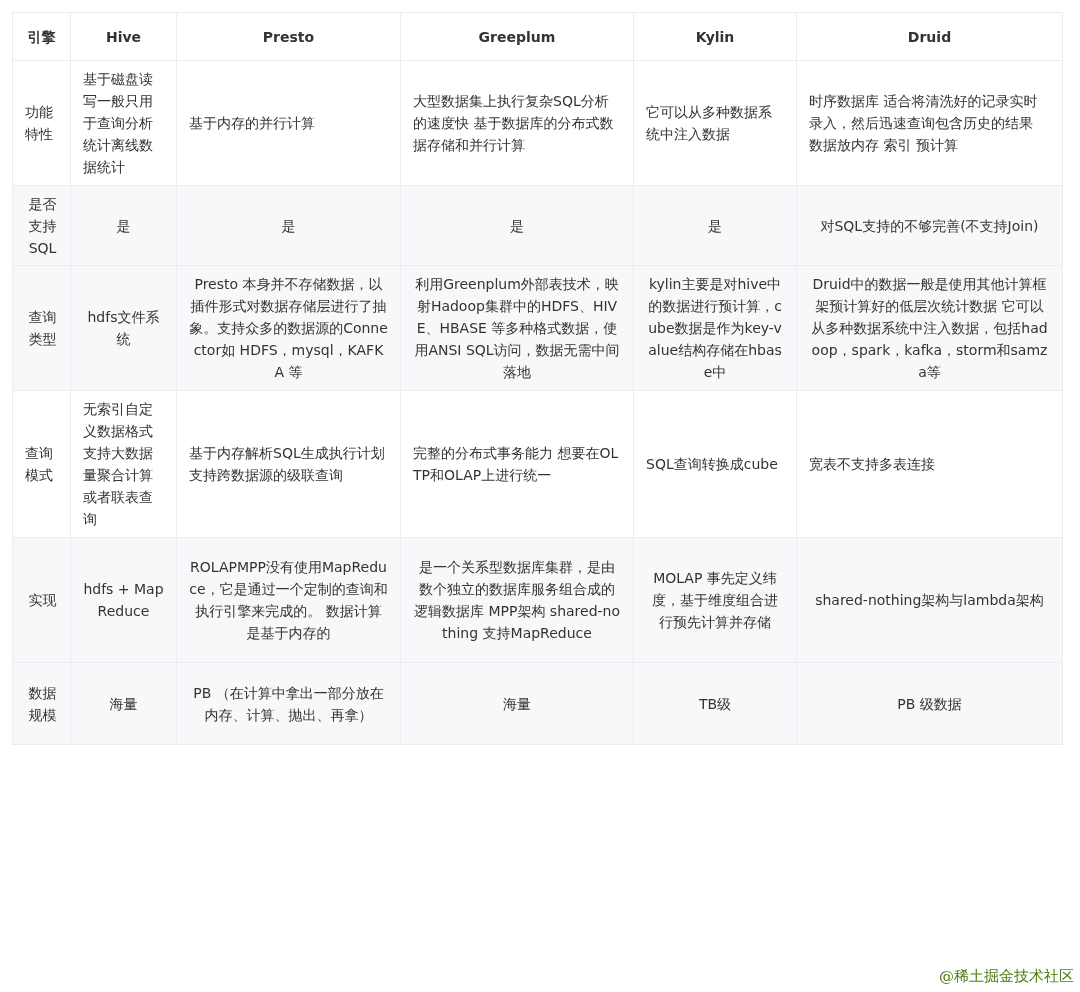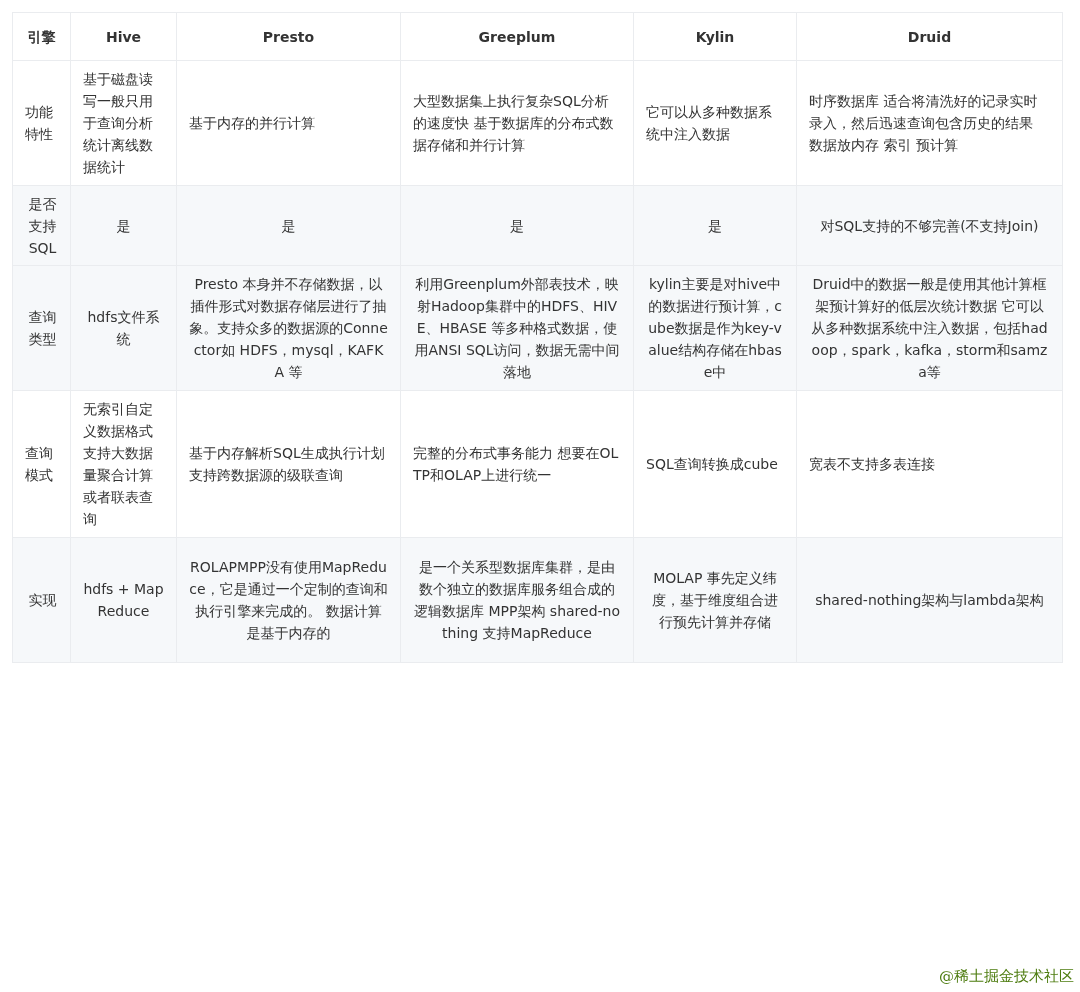--- a/index.html
+++ b/index.html
@@ -70,16 +70,24 @@
       <td>宽表不支持多表连接</td>
     </tr>
     <tr class="alt" style="height:125px">
       <td class="rowhead">实现</td>
       <td>hdfs + Map Reduce</td>
       <td>ROLAPMPP没有使用MapReduce，它是通过一个定制的查询和执行引擎来完成的。 数据计算是基于内存的</td>
       <td>是一个关系型数据库集群，是由数个独立的数据库服务组合成的逻辑数据库 MPP架构 shared-nothing 支持MapReduce</td>
       <td>MOLAP 事先定义纬度，基于维度组合进行预先计算并存储</td>
       <td>shared-nothing架构与lambda架构</td>
     </tr>
+    <tr class="alt" style="height:82px">
+      <td class="rowhead">数据规模</td>
+      <td>海量</td>
+      <td>PB （在计算中拿出一部分放在内存、计算、抛出、再拿）</td>
+      <td>海量</td>
+      <td>TB级</td>
+      <td>PB 级数据</td>
+    </tr>
   </tbody>
 </table>
 
 <div class="watermark">@稀土掘金技术社区</div>
 
 </body></html>

